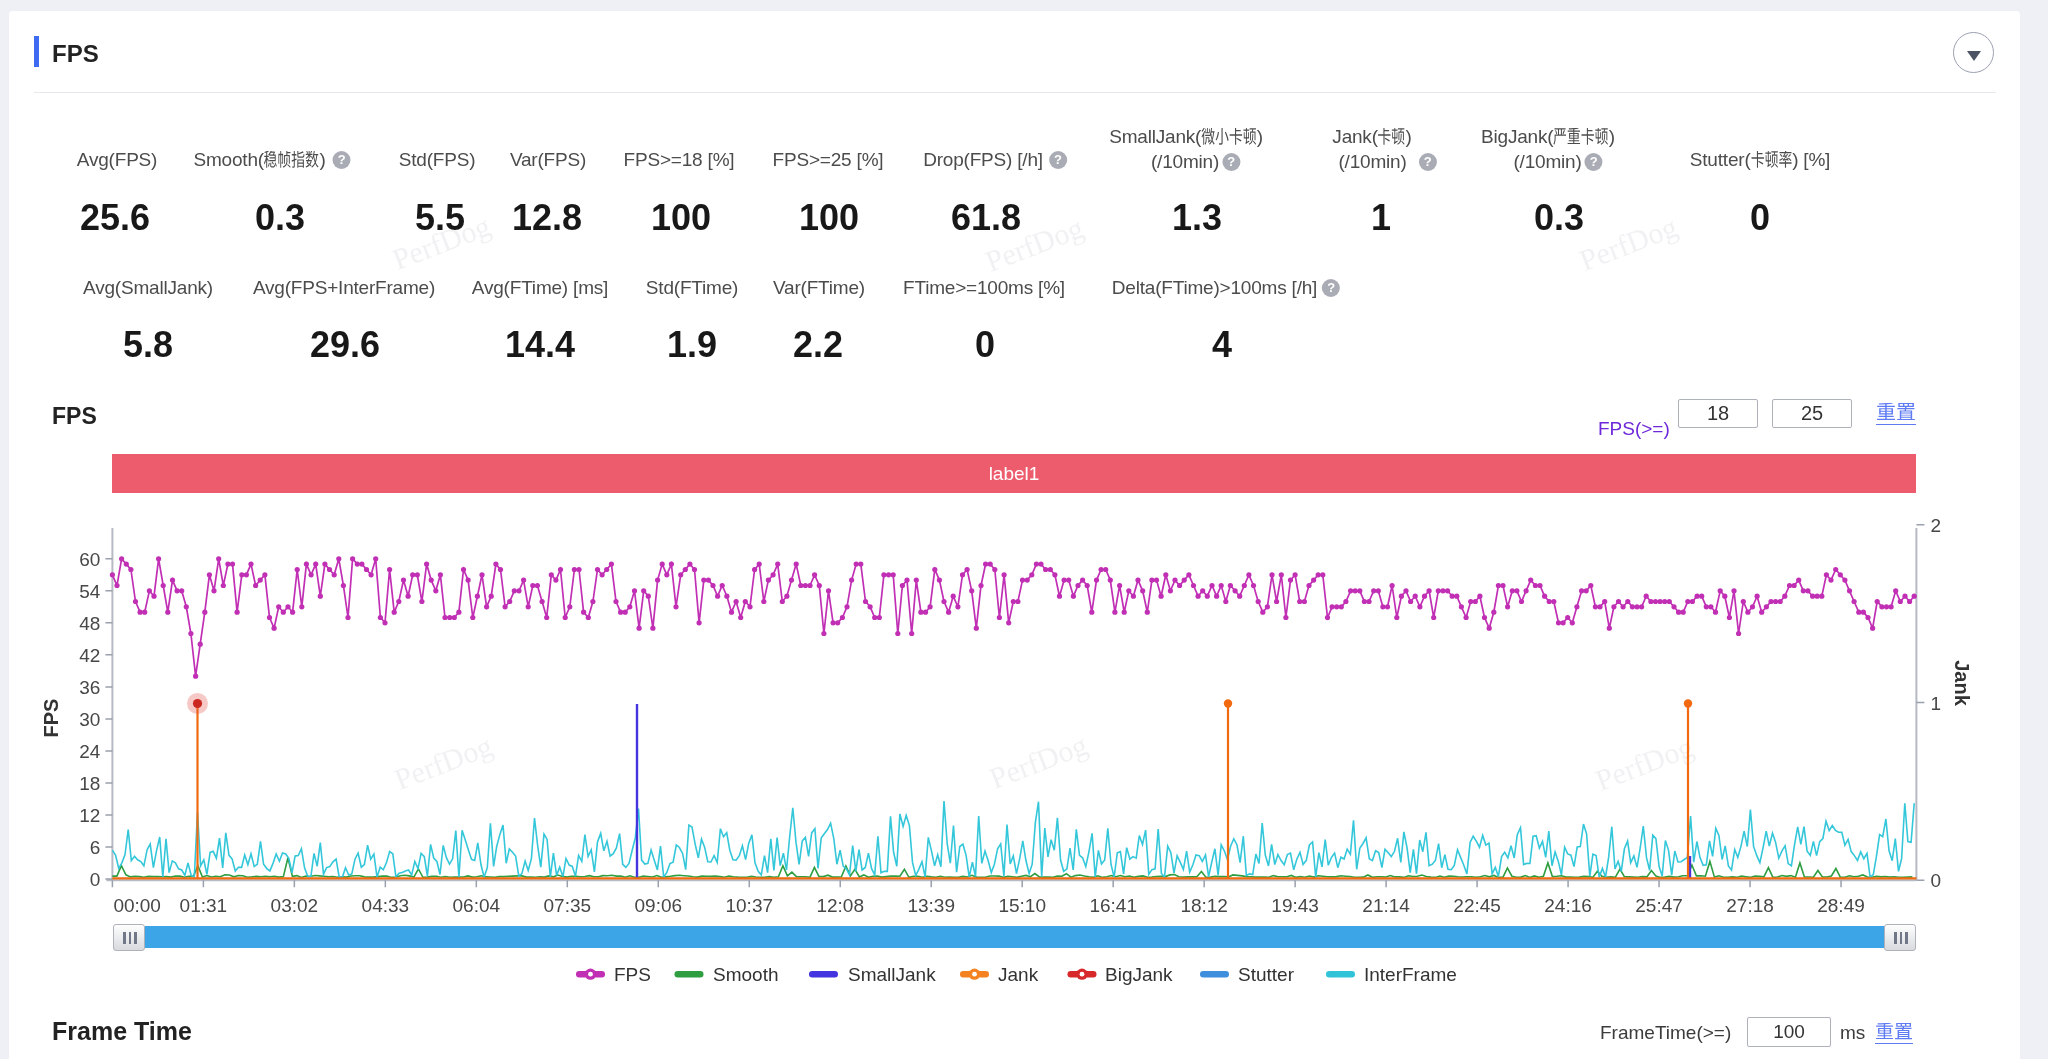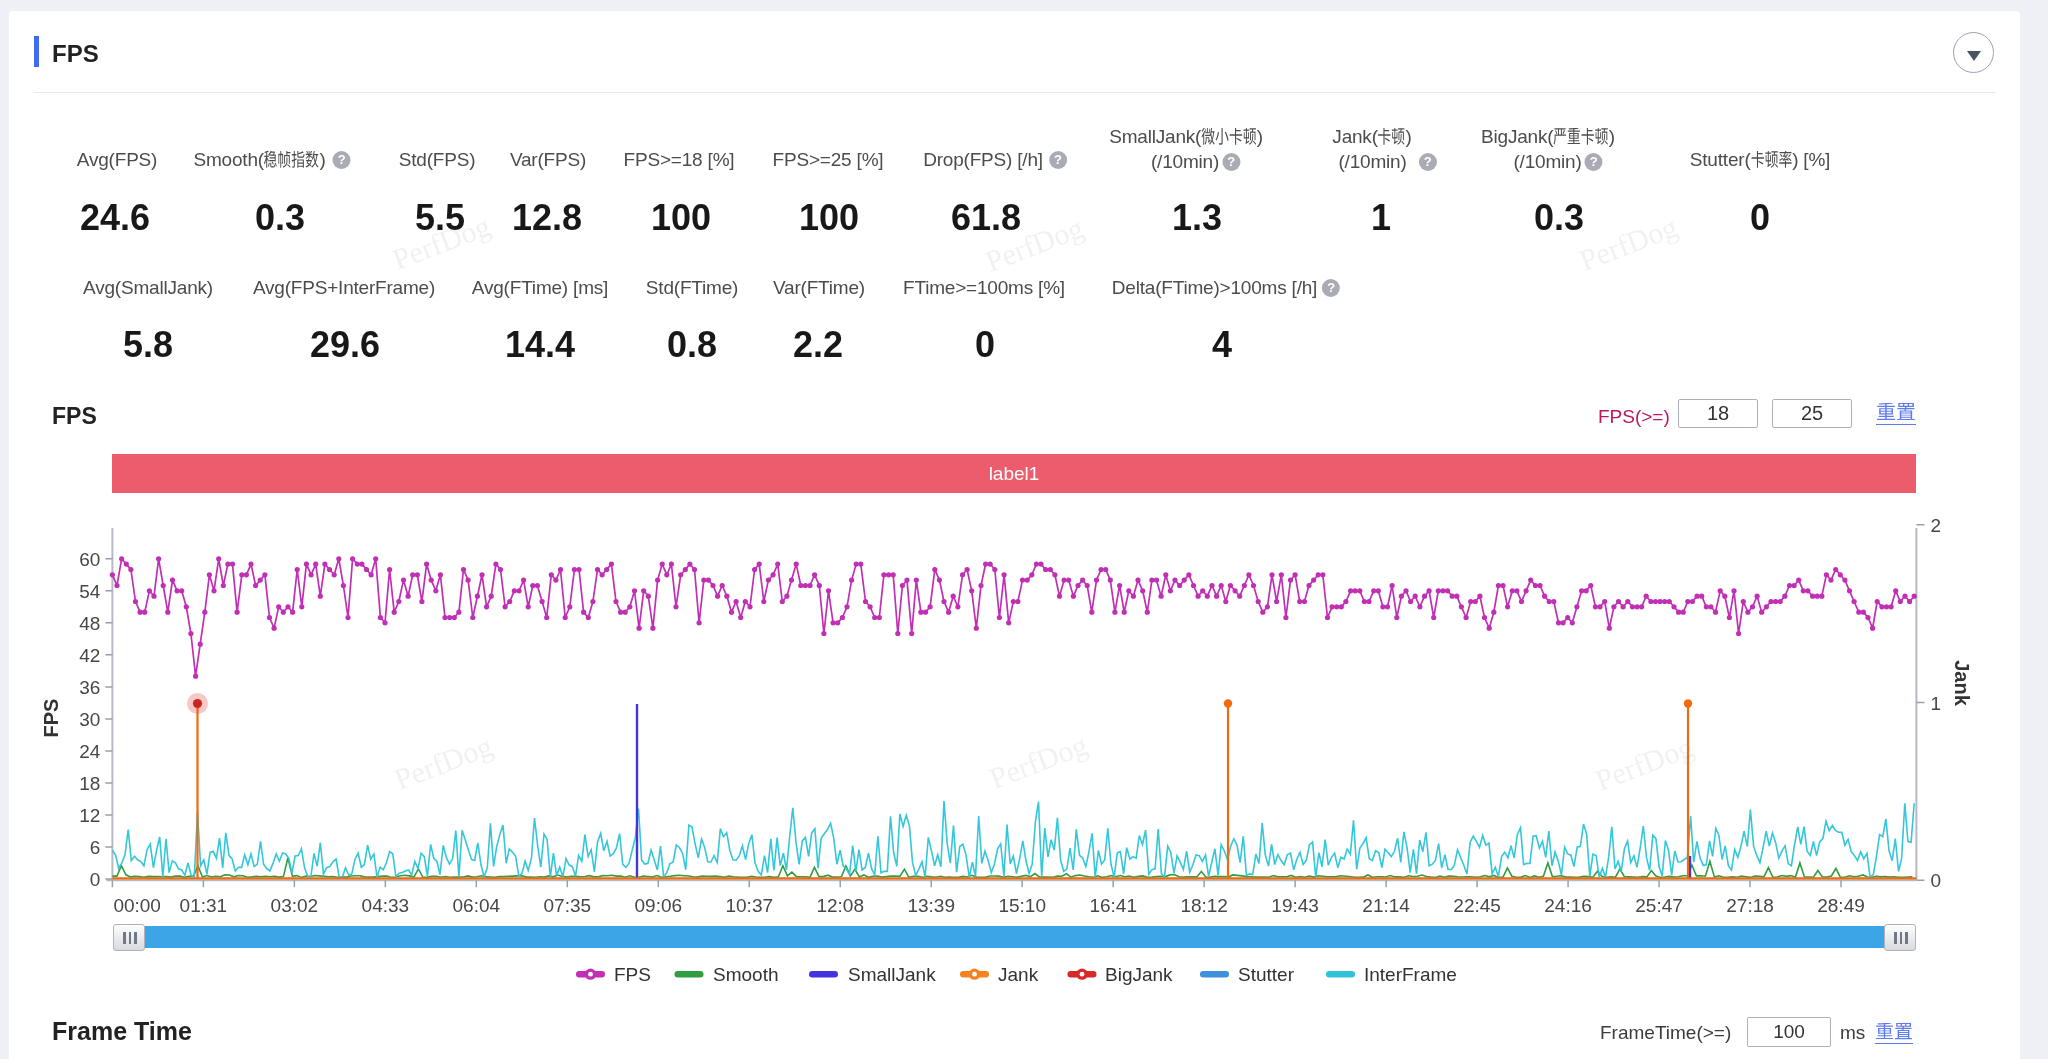--- a/index.html
+++ b/index.html
@@ -45,21 +45,21 @@
 <div class="card"></div>
 
 <div class="abs" style="left:34px;top:36px;width:5px;height:31px;background:#3e6bf2"></div>
 <div class="hd" style="left:52px;top:403px;font-size:23px">FPS</div>
 <div class="hd" style="left:52px;top:40px;font-size:24px">FPS</div>
 <div class="abs" style="left:34px;top:92px;width:1962px;height:1px;background:#e6e8ec"></div>
 <div class="abs" style="left:1953px;top:32px;width:41px;height:41px;border:1.5px solid #9ba1b1;border-radius:50%"></div>
 <div class="abs" style="left:1967px;top:51px;width:0;height:0;border:7px solid transparent;border-top:10px solid #4b5365;border-bottom:none"></div>
 
 <div class="sl" style="left:117px;top:160px">Avg(FPS)</div>
-<div class="sv" style="left:115px;top:218px">24.6</div>
+<div class="sv" style="left:115px;top:218px">25.6</div>
 <div class="sl" style="left:272px;top:160px">Smooth(<svg class="cj" viewBox="0 -800 4000 1000" preserveAspectRatio="none" style="width:2.92em" aria-hidden="true">
       <use href="#g0" x="0"></use>
       <use href="#g1" x="1000"></use>
       <use href="#g2" x="2000"></use>
       <use href="#g3" x="3000"></use>
     </svg>)<span style="display:inline-block;width:4px"></span><span class="q">?</span></div>
 <div class="sv" style="left:280px;top:218px">0.3</div>
 <div class="sl" style="left:437px;top:160px">Std(FPS)</div>
 <div class="sv" style="left:440px;top:218px">5.5</div>
 <div class="sl" style="left:548px;top:160px">Var(FPS)</div>
@@ -98,29 +98,29 @@
       <use href="#g10" x="2000"></use>
     </svg>) [%]</div>
 <div class="sv" style="left:1760px;top:218px">0</div>
 <div class="sl" style="left:148px;top:288px">Avg(SmallJank)</div>
 <div class="sv" style="left:148px;top:345px">5.8</div>
 <div class="sl" style="left:344px;top:288px">Avg(FPS+InterFrame)</div>
 <div class="sv" style="left:345px;top:345px">29.6</div>
 <div class="sl" style="left:540px;top:288px">Avg(FTime) [ms]</div>
 <div class="sv" style="left:540px;top:345px">14.4</div>
 <div class="sl" style="left:692px;top:288px">Std(FTime)</div>
-<div class="sv" style="left:692px;top:345px">0.8</div>
+<div class="sv" style="left:692px;top:345px">1.9</div>
 <div class="sl" style="left:819px;top:288px">Var(FTime)</div>
 <div class="sv" style="left:818px;top:345px">2.2</div>
 <div class="sl" style="left:984px;top:288px">FTime&gt;=100ms [%]</div>
 <div class="sv" style="left:985px;top:345px">0</div>
 <div class="sl" style="left:1226px;top:288px">Delta(FTime)&gt;100ms [/h]<span style="display:inline-block;width:2px"></span><span class="q">?</span></div>
 <div class="sv" style="left:1222px;top:345px">4</div>
 
-<div class="abs" style="left:1598px;top:406px;font-size:19px;color:#be185d">FPS(&gt;=)</div>
+<div class="abs" style="left:1598px;top:418px;font-size:19px;color:#6d28d9">FPS(&gt;=)</div>
 <div class="inp" style="left:1678px;top:399px;width:80px;height:29px;line-height:27px">18</div>
 <div class="inp" style="left:1772px;top:399px;width:80px;height:29px;line-height:27px">25</div>
 <div class="rz" style="left:1876px;top:401px"><svg class="cj" viewBox="0 -800 2000 1000" style="width:2em" aria-hidden="true">
       <use href="#g9" x="0"></use>
       <use href="#g11" x="1000"></use>
     </svg></div>
 
 <div class="abs" style="left:112px;top:454px;width:1804px;height:39px;background:#ec5c6c;
   color:#fff;font-size:19px;text-align:center;line-height:39px">label1</div>
 

